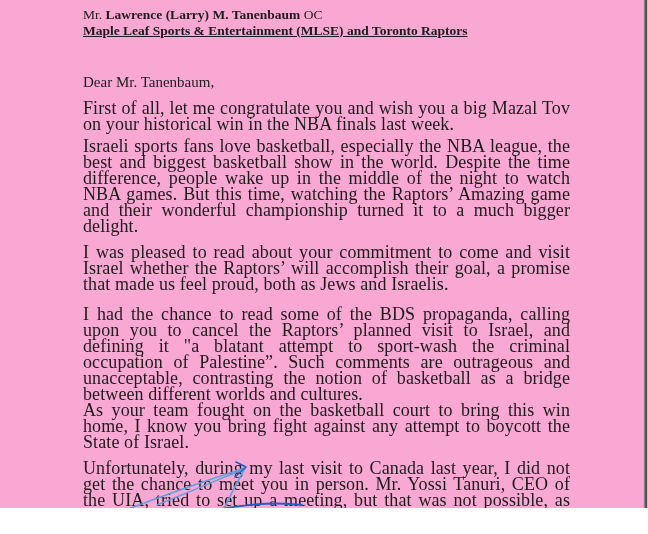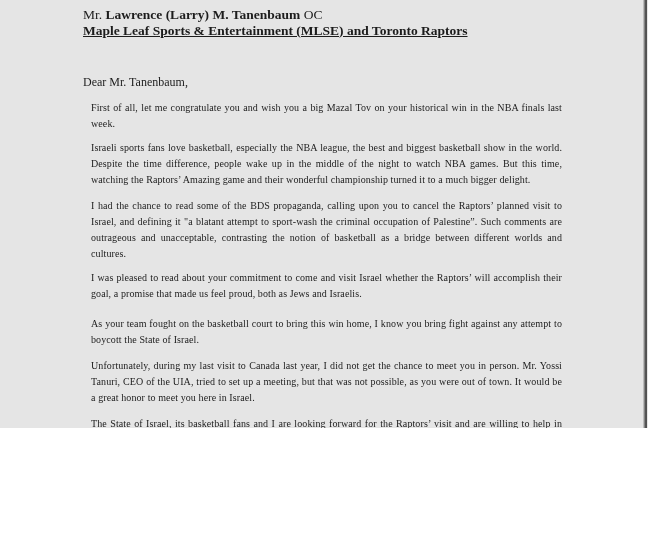--- a/index.html
+++ b/index.html
@@ -3,50 +3,50 @@
 <meta charset="utf-8">
 <style>
   html, body {
     margin: 0;
     padding: 0;
     background: #ffffff;
   }
   .page {
     position: relative;
     width: 648px;
-    height: 428px;
-    background: #e5e5e5;
+    height: 508px;
+    background: #f9a8d4;
     overflow: hidden;
     font-family: "Liberation Serif", serif;
     color: #1c1c1c;
   }
   .letter {
     position: absolute;
     left: 0;
     top: 0;
     width: 648px;
     box-sizing: border-box;
     padding: 7px 78px 0 83px;
   }
   .recipient {
     font-size: 13.5px;
     line-height: 15.5px;
     margin: 0 0 36px 0;
   }
   .recipient .bold { font-weight: bold; }
   .recipient .underlined { text-decoration: underline; font-weight: bold; }
   .salutation {
-    font-size: 12px;
+    font-size: 15px;
     line-height: 16px;
     margin: 0 0 10px 0;
   }
   .para {
-    font-size: 10px;
+    font-size: 18px;
     line-height: 16px;
-    margin: 8px;
+    margin: 0;
     text-align: justify;
     letter-spacing: 0.1px;
   }
   .mb-0  { margin-bottom: 0; }
   .mb-6  { margin-bottom: 6px; }
   .mb-10 { margin-bottom: 10px; }
   .mb-14 { margin-bottom: 14px; }
   .mb-16 { margin-bottom: 16px; }
   .regards {
     font-size: 15px;
@@ -79,22 +79,22 @@
 
     <div class="recipient">
       <div><span>Mr. </span><span class="bold">Lawrence (Larry) M. Tanenbaum</span><span> OC</span></div>
       <div class="underlined">Maple Leaf Sports &amp; Entertainment (MLSE) and Toronto Raptors</div>
     </div>
 
     <p class="salutation">Dear Mr. Tanenbaum,</p>
 
     <p class="para mb-6">First of all, let me congratulate you and wish you a big Mazal Tov on your historical win in the NBA finals last week.</p>
     <p class="para mb-10">Israeli sports fans love basketball, especially the NBA league, the best and biggest basketball show in the world. Despite the time difference, people wake up in the middle of the night to watch NBA games. But this time, watching the Raptors’ Amazing game and their wonderful championship turned it to a much bigger delight.</p>
+    <p class="para mb-14">I was pleased to read about your commitment to come and visit Israel whether the Raptors’ will accomplish their goal, a promise that made us feel proud, both as Jews and Israelis.</p>
     <p class="para mb-0">I had the chance to read some of the BDS propaganda, calling upon you to cancel the Raptors’ planned visit to Israel, and defining it "a blatant attempt to sport-wash the criminal occupation of Palestine”. Such comments are outrageous and unacceptable, contrasting the notion of basketball as a bridge between different worlds and cultures.</p>
-    <p class="para mb-14">I was pleased to read about your commitment to come and visit Israel whether the Raptors’ will accomplish their goal, a promise that made us feel proud, both as Jews and Israelis.</p>
     <p class="para mb-10">As your team fought on the basketball court to bring this win home, I know you bring fight against any attempt to boycott the State of Israel.</p>
     <p class="para mb-10">Unfortunately, during my last visit to Canada last year, I did not get the chance to meet you in person. Mr. Yossi Tanuri, CEO of the UIA, tried to set up a meeting, but that was not possible, as you were out of town. It would be a great honor to meet you here in Israel.</p>
     <p class="para mb-16">The State of Israel, its basketball fans and I are looking forward for the Raptors’ visit and are willing to help in any way you find appropriate.</p>
 
     <p class="regards">Best regards,</p>
 
   </div>
 
   <svg class="signature-svg" viewBox="0 0 240 96" xmlns="http://www.w3.org/2000/svg" fill="none">
 

